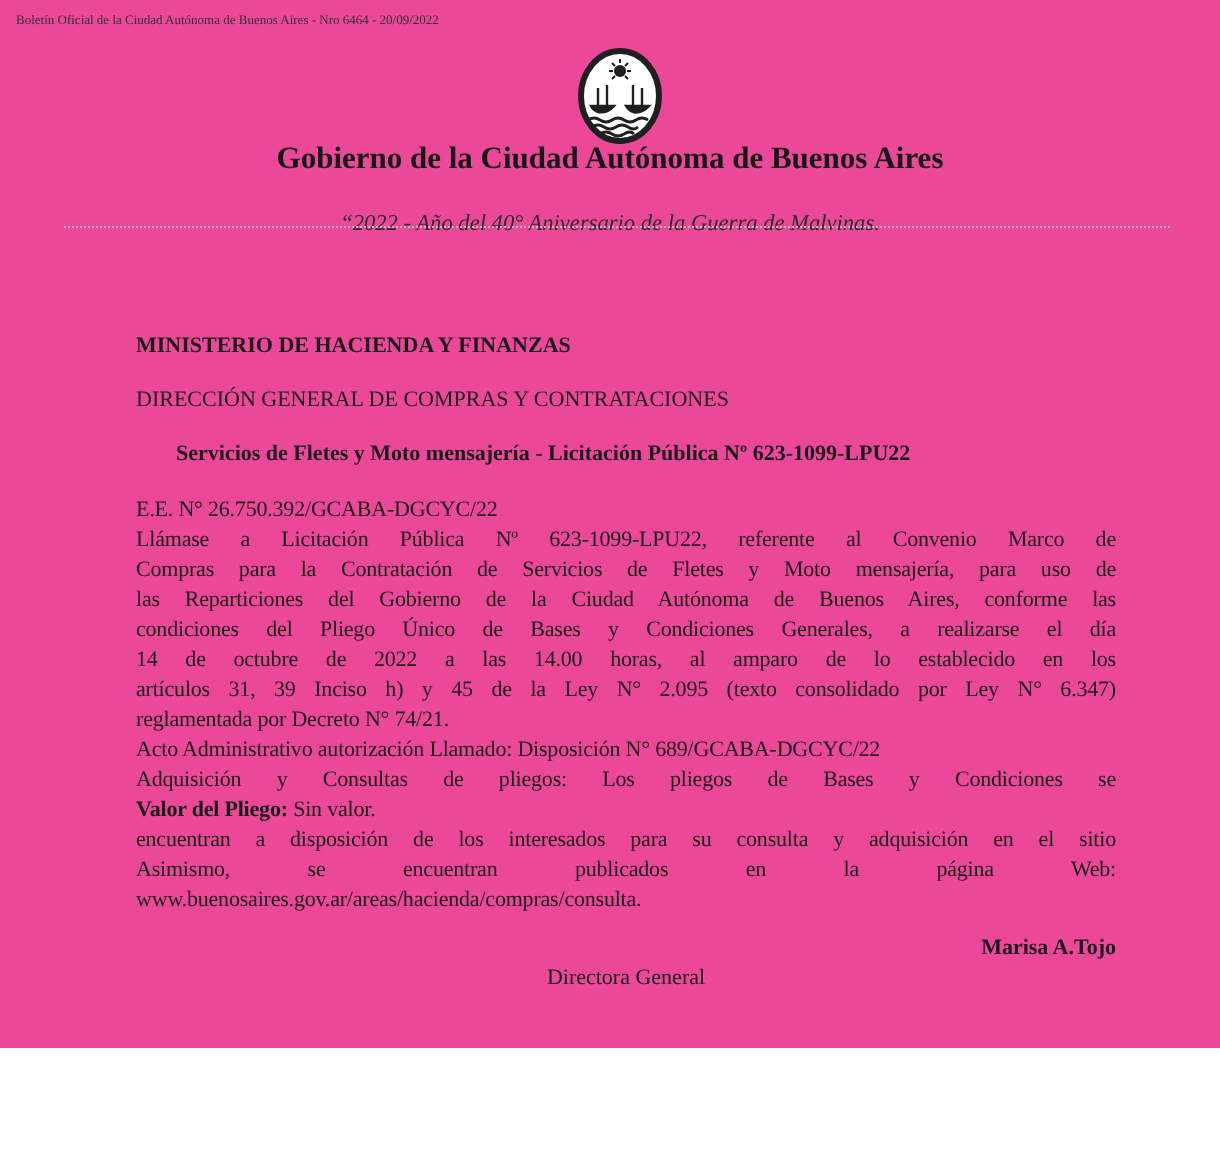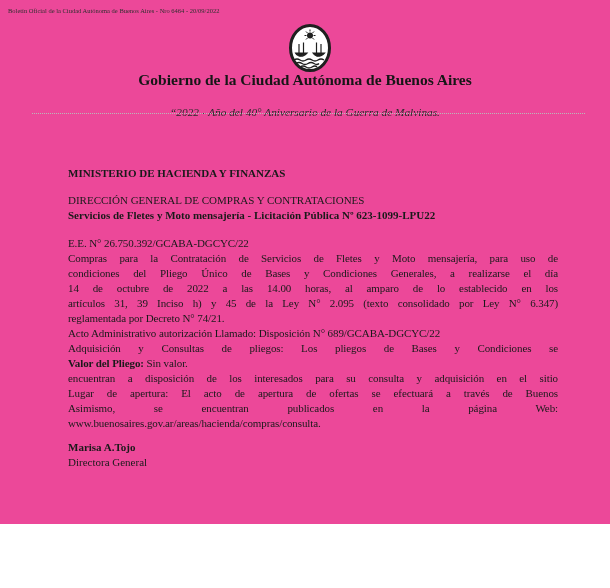--- a/index.html
+++ b/index.html
@@ -56,26 +56,26 @@
   .content {
     position: absolute;
     left: 68px;
     top: 166px;
     width: 490px;
     font-size: 11px;
     line-height: 15px;
     color: #1a1a1a;
   }
   .h-min { font-weight: bold; margin-bottom: 12px; }
-  .h-dir { }
-  .h-sub { font-weight: bold; margin-bottom: 13px; }
+  .h-dir { margin-bottom: 12px; }
+  .h-sub { font-weight: bold; margin-bottom: 13px; margin-left: 20px; }
   .bl { letter-spacing: -0.1px; }
   .j { text-align: justify; text-align-last: justify; text-justify: inter-word; }
-  .sig-name { font-weight: bold; text-align: left; margin-top: 9px; }
-  .sig-role { }
+  .sig-name { font-weight: bold; text-align: right; margin-top: 9px; }
+  .sig-role { text-align: center; }
   .footer {
     position: absolute;
     left: 60px;
     top: 541px;
     width: 505px;
     height: 17px;
     border-bottom: 2px solid #3d3d3d;
     padding: 1px 8px 0 12px;
     font-size: 12.2px;
     line-height: 15px;
@@ -128,34 +128,35 @@
 
   <div class="dotsep"></div>
 
   <div class="content">
     <div class="h-min">MINISTERIO DE HACIENDA Y FINANZAS</div>
     <div class="h-dir">DIRECCIÓN GENERAL DE COMPRAS Y CONTRATACIONES</div>
     <div class="h-sub">Servicios de Fletes y Moto mensajería - Licitación Pública Nº 623-1099-LPU22</div>
 
     <div class="bl">E.E. N° 26.750.392/GCABA-DGCYC/22</div>
 
+    <div class="bl j">Llámase a Licitación Pública Nº 623-1099-LPU22, referente al Convenio Marco de</div>
     <div class="bl j">Compras para la Contratación de Servicios de Fletes y Moto mensajería, para uso de</div>
+    <div class="bl j">las Reparticiones del Gobierno de la Ciudad Autónoma de Buenos Aires, conforme las</div>
     <div class="bl j">condiciones del Pliego Único de Bases y Condiciones Generales, a realizarse el día</div>
     <div class="bl j">14 de octubre de 2022 a las 14.00 horas, al amparo de lo establecido en los</div>
     <div class="bl j">artículos 31, 39 Inciso h) y 45 de la Ley N° 2.095 (texto consolidado por Ley N° 6.347)</div>
     <div class="bl">reglamentada por Decreto N° 74/21.</div>
 
     <div class="bl">Acto Administrativo autorización Llamado: Disposición N° 689/GCABA-DGCYC/22</div>
 
     <div class="bl j">Adquisición y Consultas de pliegos: Los pliegos de Bases y Condiciones se</div>
 
     <div class="bl"><b>Valor del Pliego:</b> <span>Sin valor.</span></div>
     <div class="bl j">encuentran a disposición de los interesados para su consulta y adquisición en el sitio</div>
 
-    <div class="bl j">Lugar de apertura: El acto de apertura de ofertas se efectuará a través de Buenos</div>
 
     <div class="bl j">Asimismo, se encuentran publicados en la página Web:</div>
     <div class="bl">www.buenosaires.gov.ar/areas/hacienda/compras/consulta.</div>
 
     <div class="sig-name">Marisa A.Tojo</div>
     <div class="sig-role">Directora General</div>
   </div>
 
   <div class="footer">
     <span>Inicia: 20-9-2022</span>

